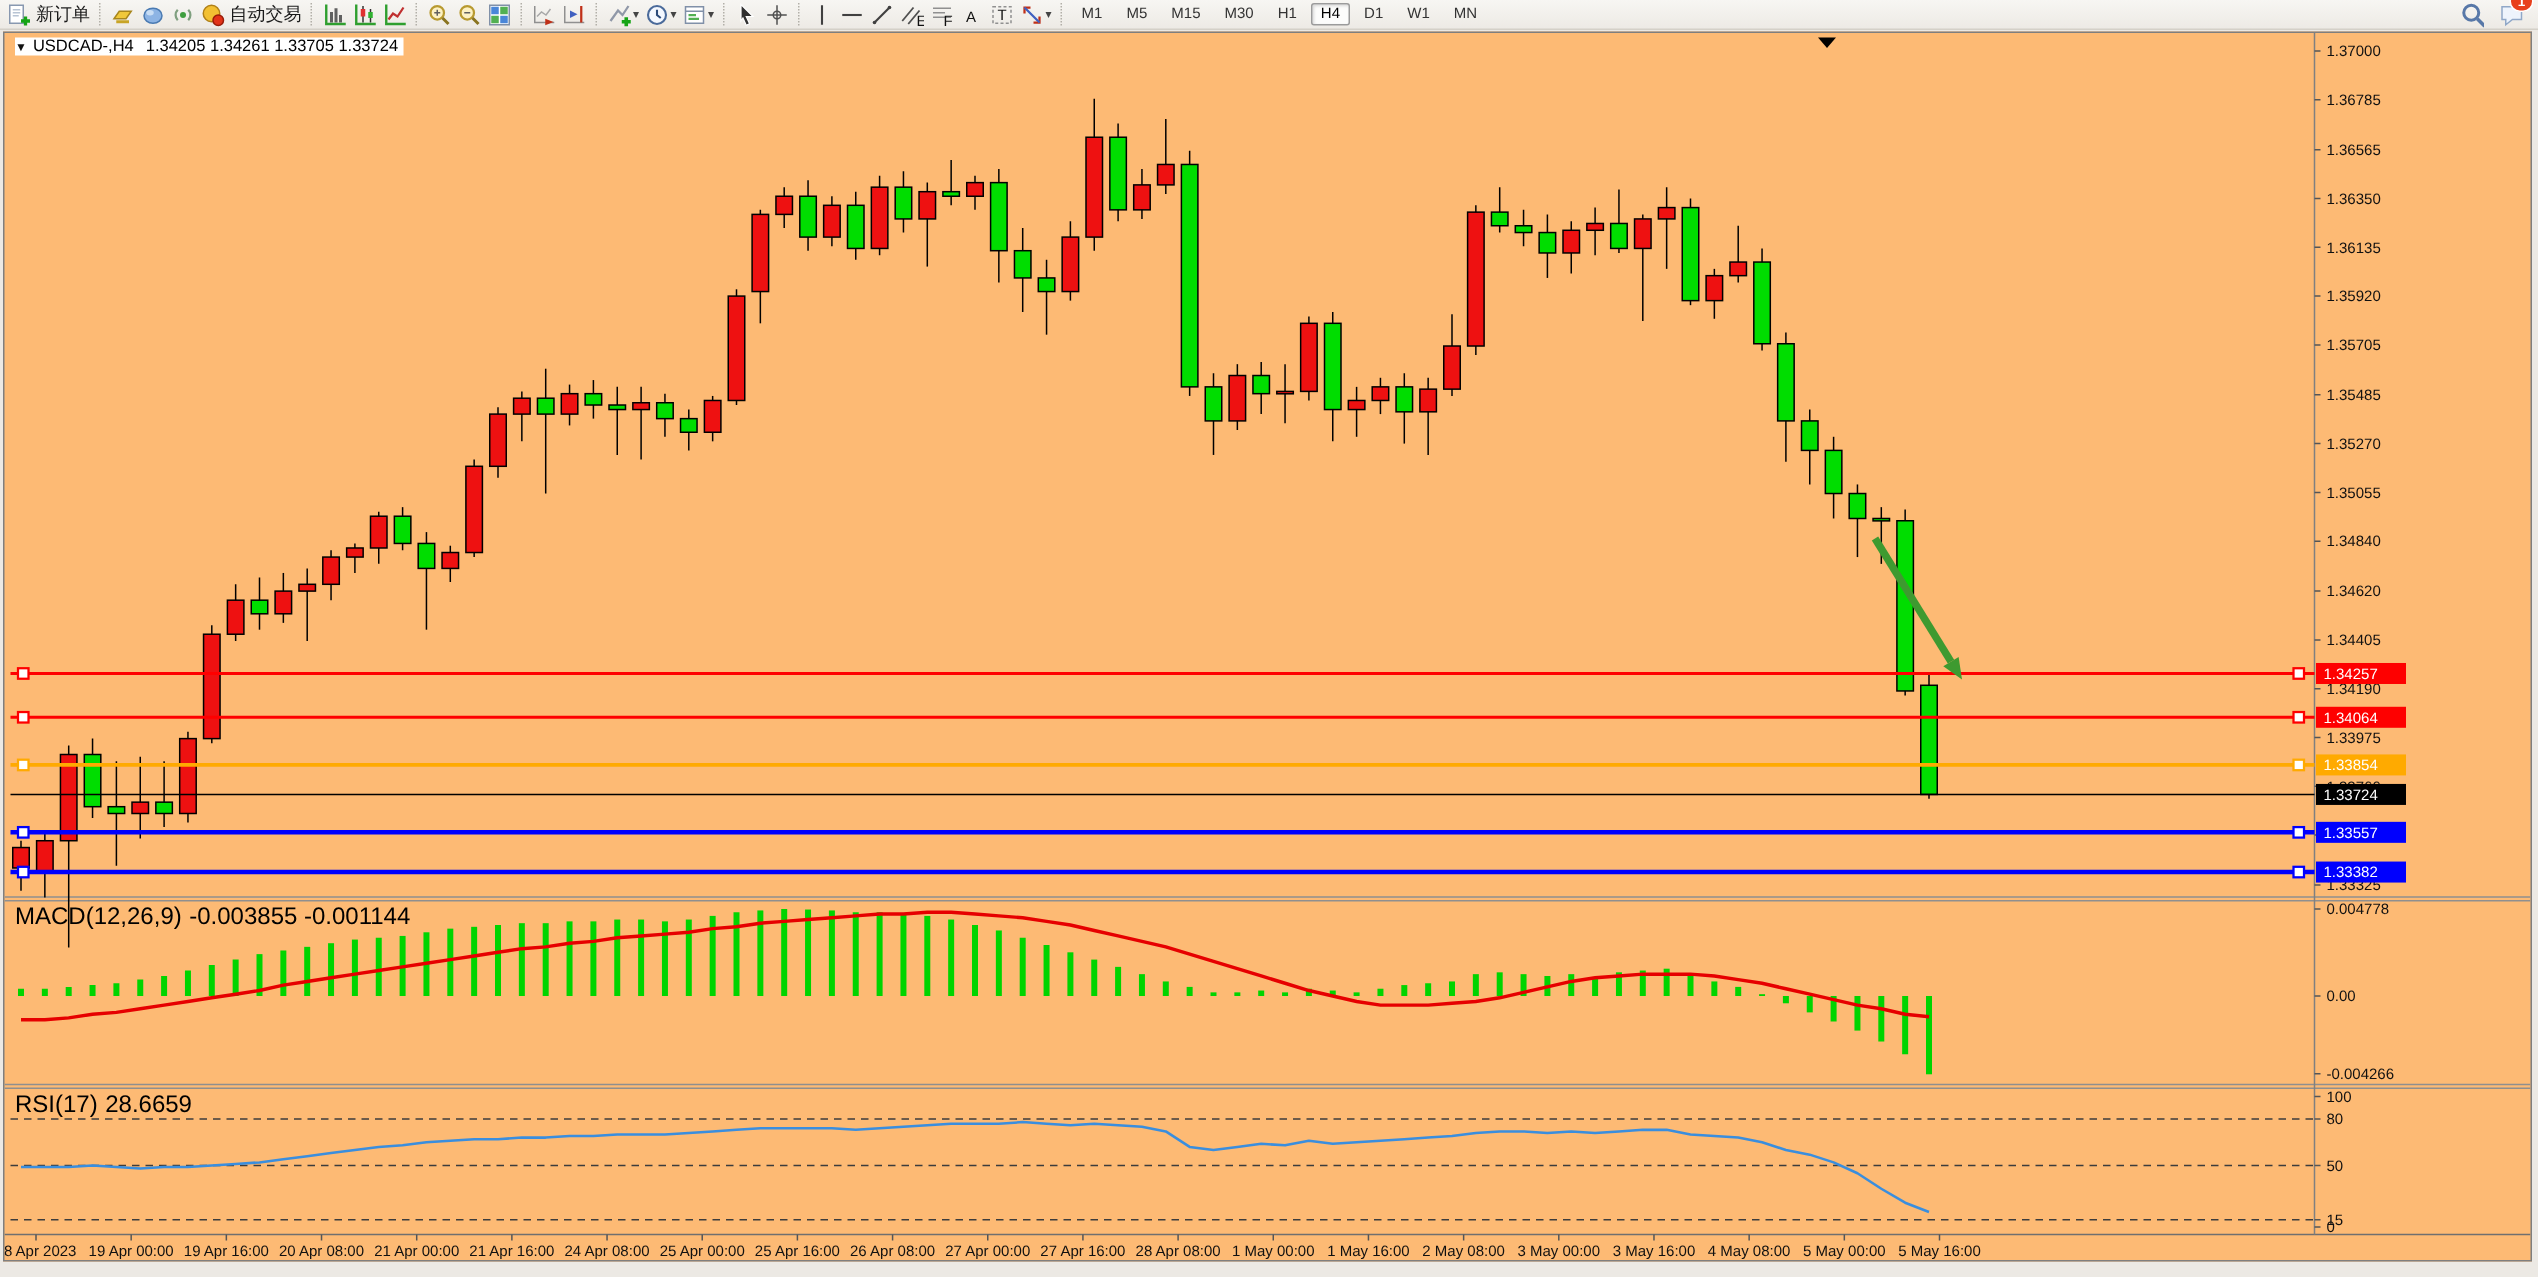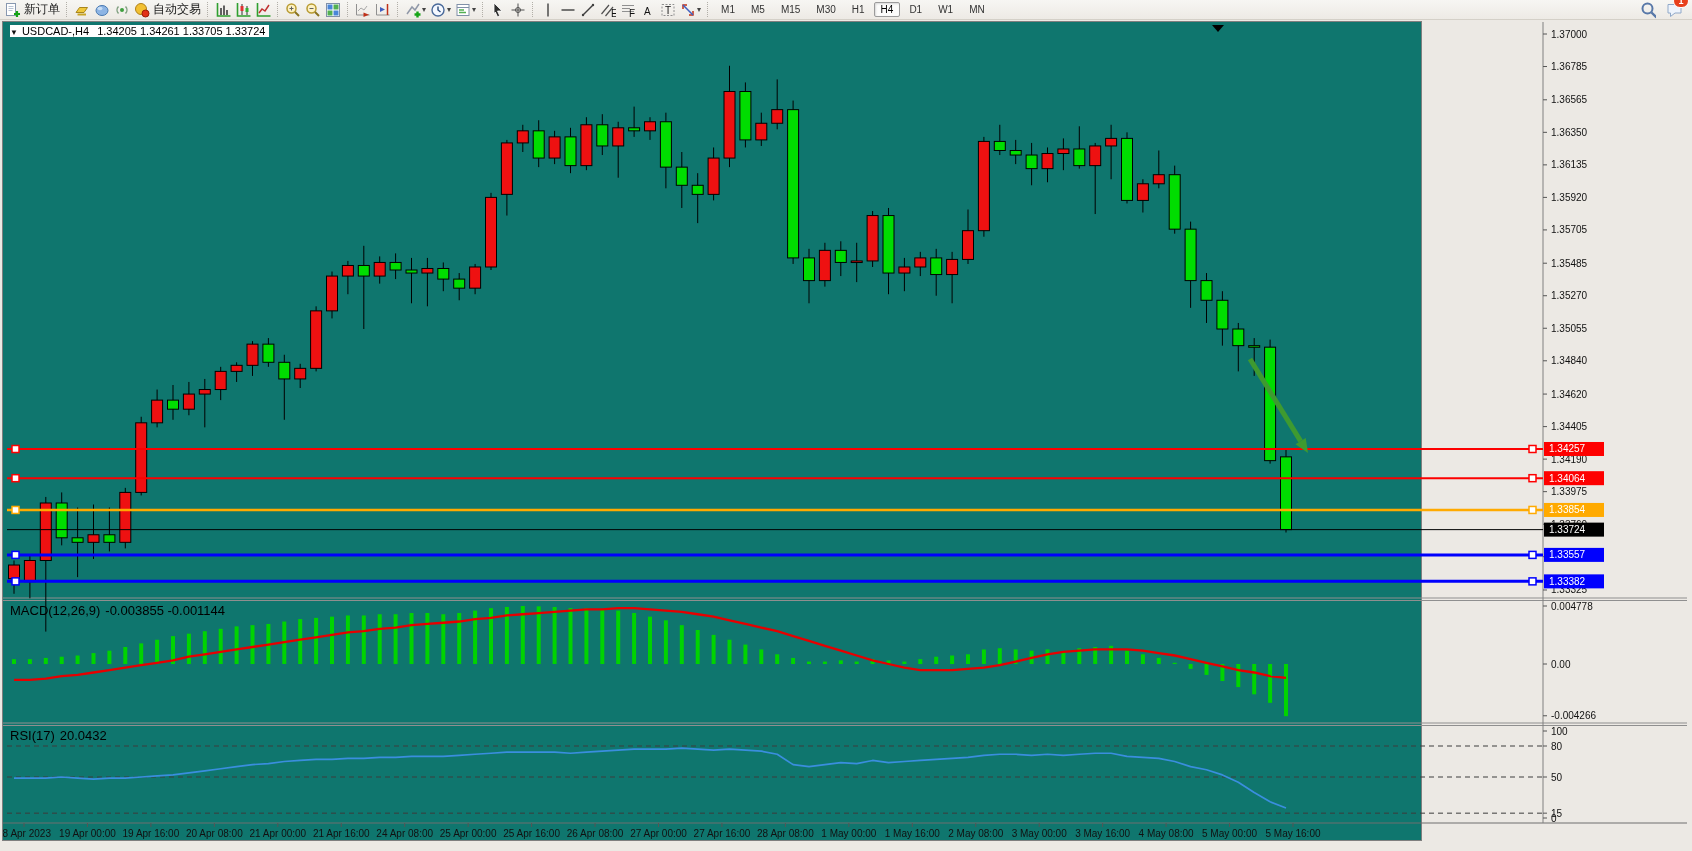--- a/index.html
+++ b/index.html
@@ -9,25 +9,25 @@
   .tbtn{height:18px;display:flex;align-items:center;padding:4px 2px;position:relative;cursor:default}
   .tic{display:inline-flex;width:16px;height:16px;align-items:center;justify-content:center}
   .tlabel{font-size:12px;color:#1a1a1a;margin-left:3px;white-space:nowrap}
   .dd{font-size:8px;color:#444;margin-left:1px}
   .sep{width:1px;height:15px;border-left:1px dotted #b2afa8;margin:0 4px 0 4px}
   .tf{font-size:10px;color:#333;padding:1px 6px;margin:0 1px;border:1px solid transparent;border-radius:2px}
   .tf.active{background:#fcfcfb;border-color:#9b9b9b;box-shadow:inset 1px 1px 2px #d8d8d8;color:#000}
   .rightgrp{margin-left:auto;display:flex;align-items:center;margin-right:8px;gap:6px}
   .nbadge{position:absolute;top:-3px;right:-5px;background:#e8401c;color:#fff;border-radius:7px;min-width:12px;height:12px;font:bold 9px/12px "Liberation Sans",sans-serif;text-align:center;padding:0 1px;border:1px solid #fff}
   
-  #chartwin{position:absolute;left:2px;top:21px;width:1420px;height:820px;background:#0f766e;border:1px solid #7f7f7f;box-sizing:border-box}
+  #chartwin{position:absolute;left:2px;top:21px;width:1686px;height:820px;background:#fdba74;border:1px solid #7f7f7f;box-sizing:border-box}
   #title{position:absolute;left:7px;top:3px;font-size:11px;color:#000;z-index:5;background:#fff;padding-right:4px}
   #title .tri{font-size:8px;margin-right:4px;color:#111}
   #title .ohlc{margin-left:8px}
-  .indlabel{position:absolute;left:7px;font-size:13px;color:#000;z-index:5}
+  .indlabel{position:absolute;left:7px;font-size:16px;color:#000;z-index:5}
   #macdlabel{top:581px}
   #rsilabel{top:706px}
   .indlabel .vals{margin-left:5px}
   #cv{position:absolute;left:0;top:0}
   svg text{font-family:"Liberation Sans",sans-serif;font-size:10px;fill:#111}
 </style>
 </head>
 <body>
 
 <div id="toolbar">
@@ -291,21 +291,21 @@
   </div>
 
 <div id="chartwin">
   <div id="title">
     <span class="tri">▼</span><span>USDCAD-,H4</span><span class="ohlc">1.34205 1.34261 1.33705 1.33724</span>
   </div>
   <div id="macdlabel" class="indlabel">
     <span>MACD(12,26,9)</span><span class="vals">-0.003855 -0.001144</span>
   </div>
   <div id="rsilabel" class="indlabel">
-    <span>RSI(17)</span><span class="vals">20.0432</span>
+    <span>RSI(17)</span><span class="vals">28.6659</span>
   </div>
   <svg id="cv" width="1684" height="818">
       <g>
         <line x1="0" y1="576" x2="1684" y2="576" stroke="#8f8f8f"></line>
         <line x1="0" y1="578.5" x2="1684" y2="578.5" stroke="#8f8f8f"></line>
         <line x1="0" y1="701" x2="1684" y2="701" stroke="#8f8f8f"></line>
         <line x1="0" y1="703.5" x2="1684" y2="703.5" stroke="#8f8f8f"></line>
         <line x1="0" y1="801" x2="1684" y2="801" stroke="#6f6f6f"></line>
       </g>
       <line x1="1540" y1="0" x2="1540" y2="801" stroke="#808080"></line>

